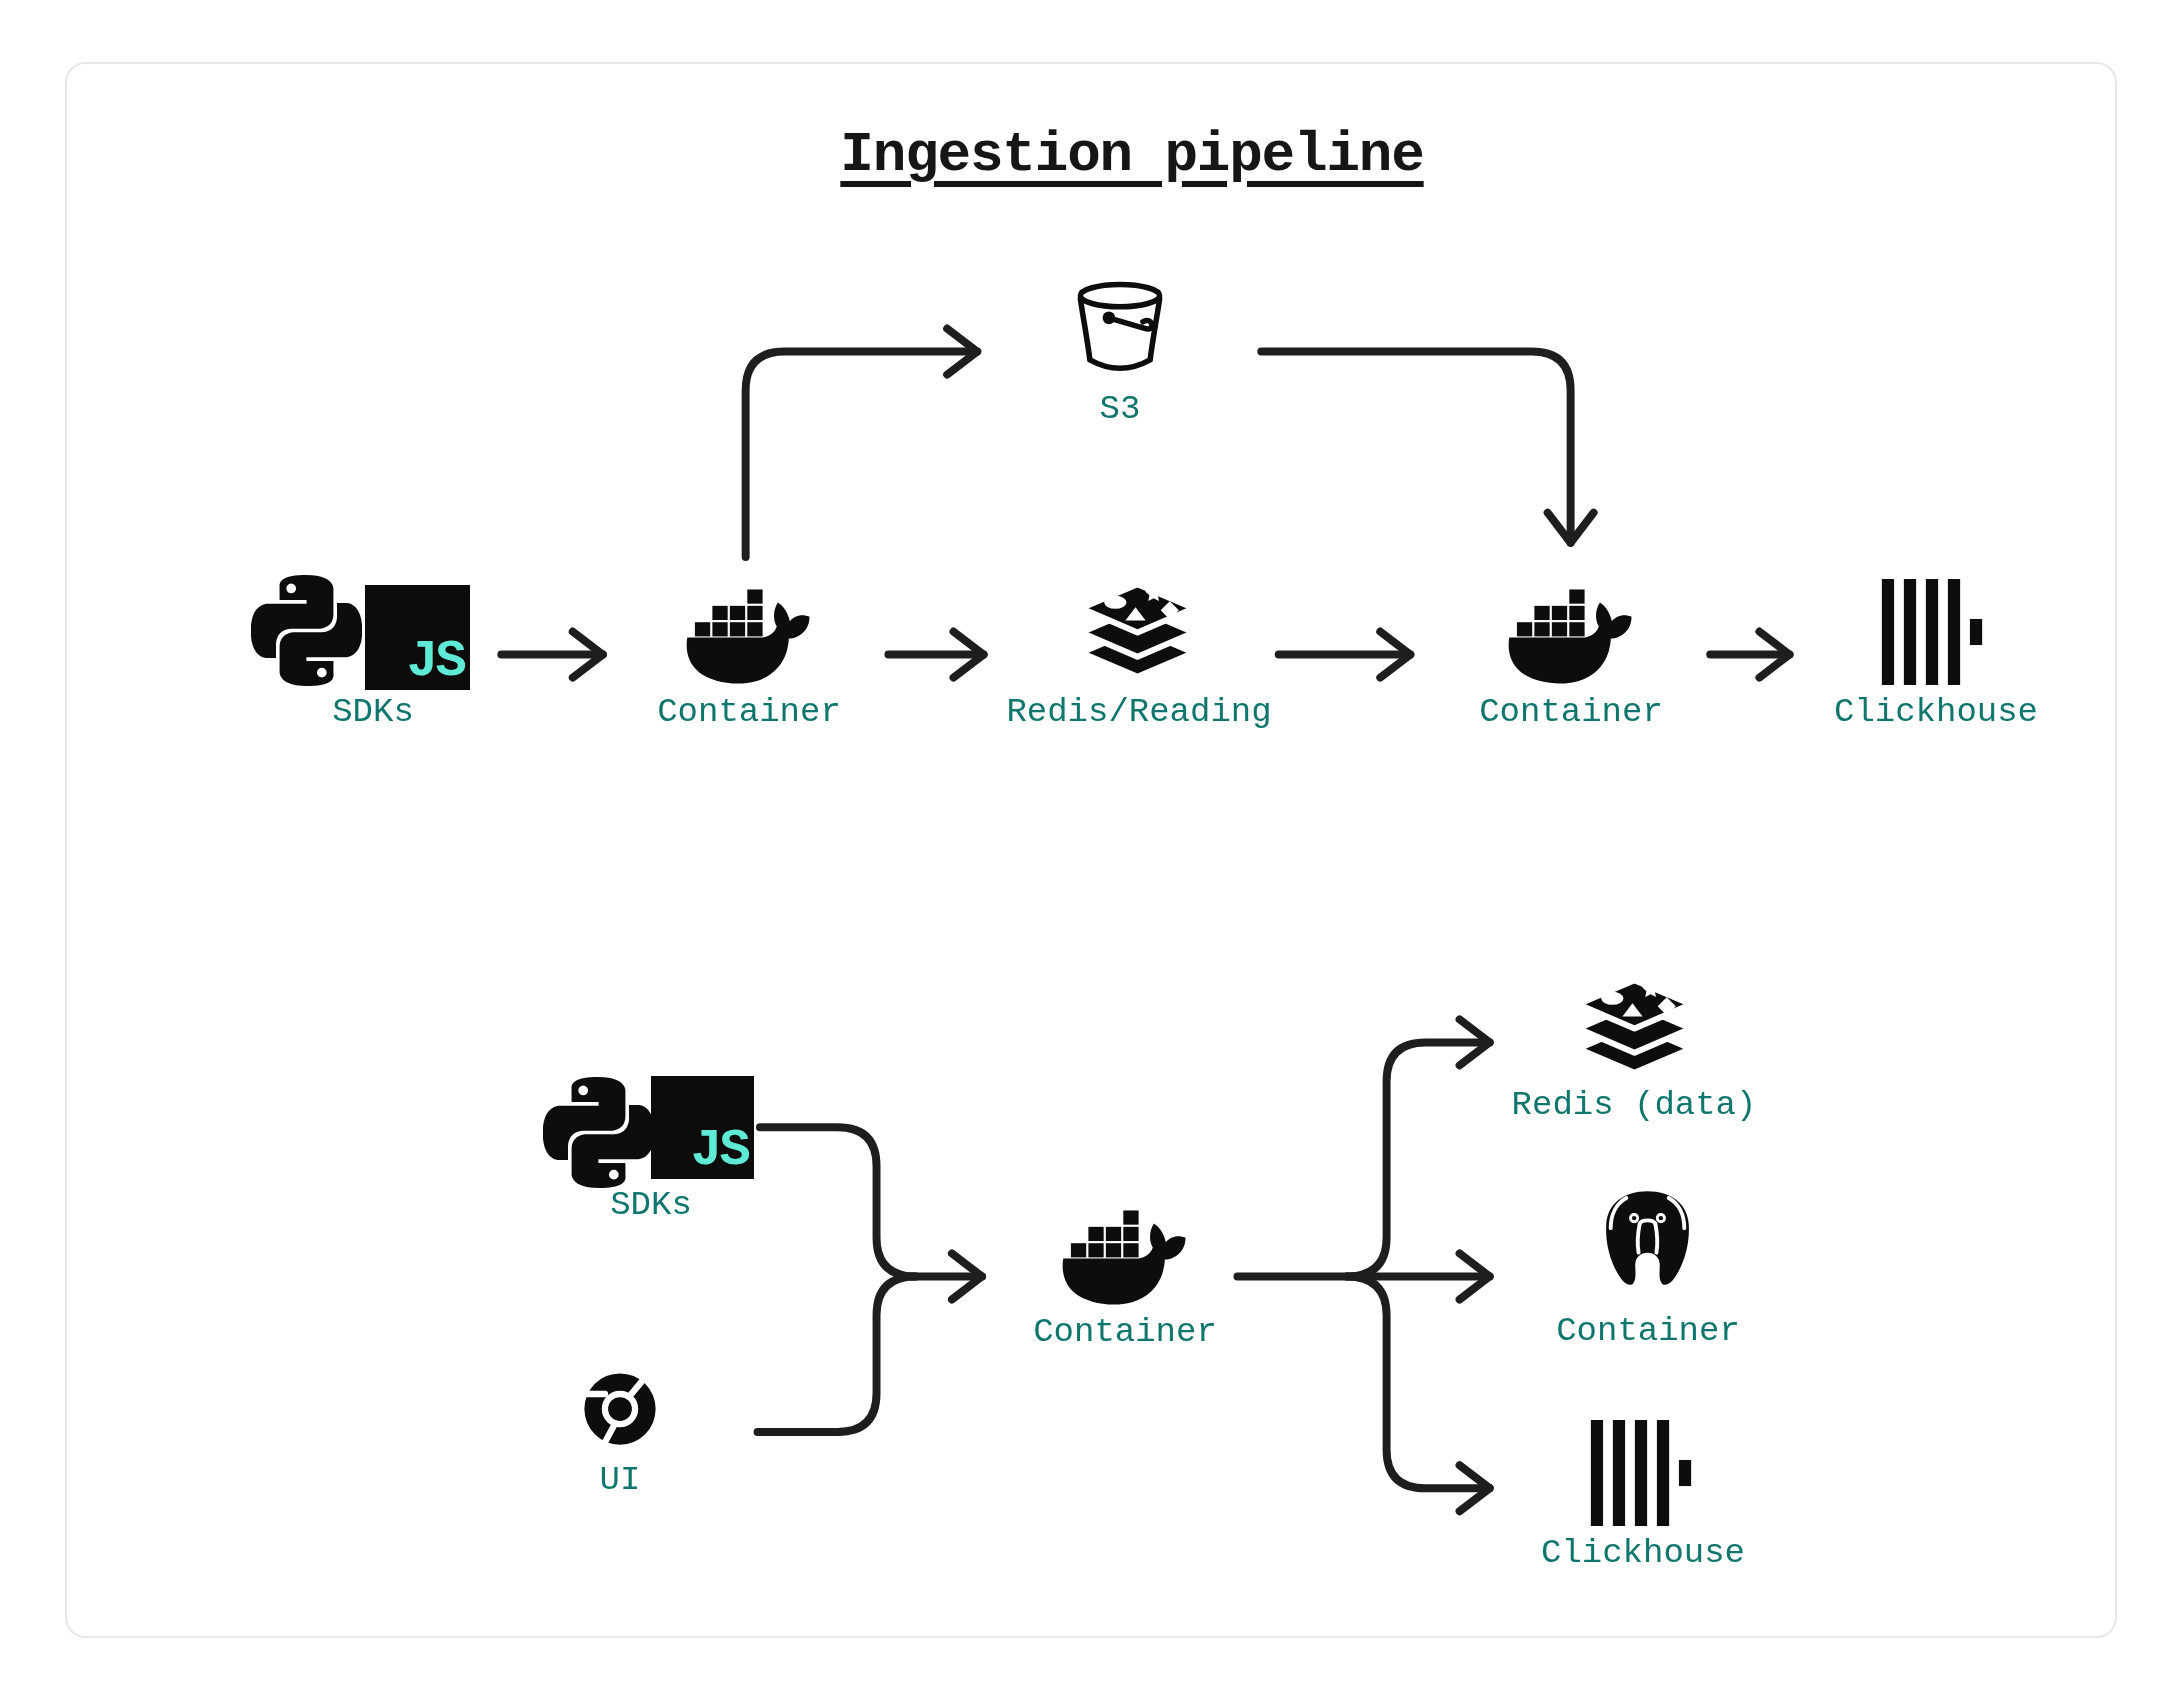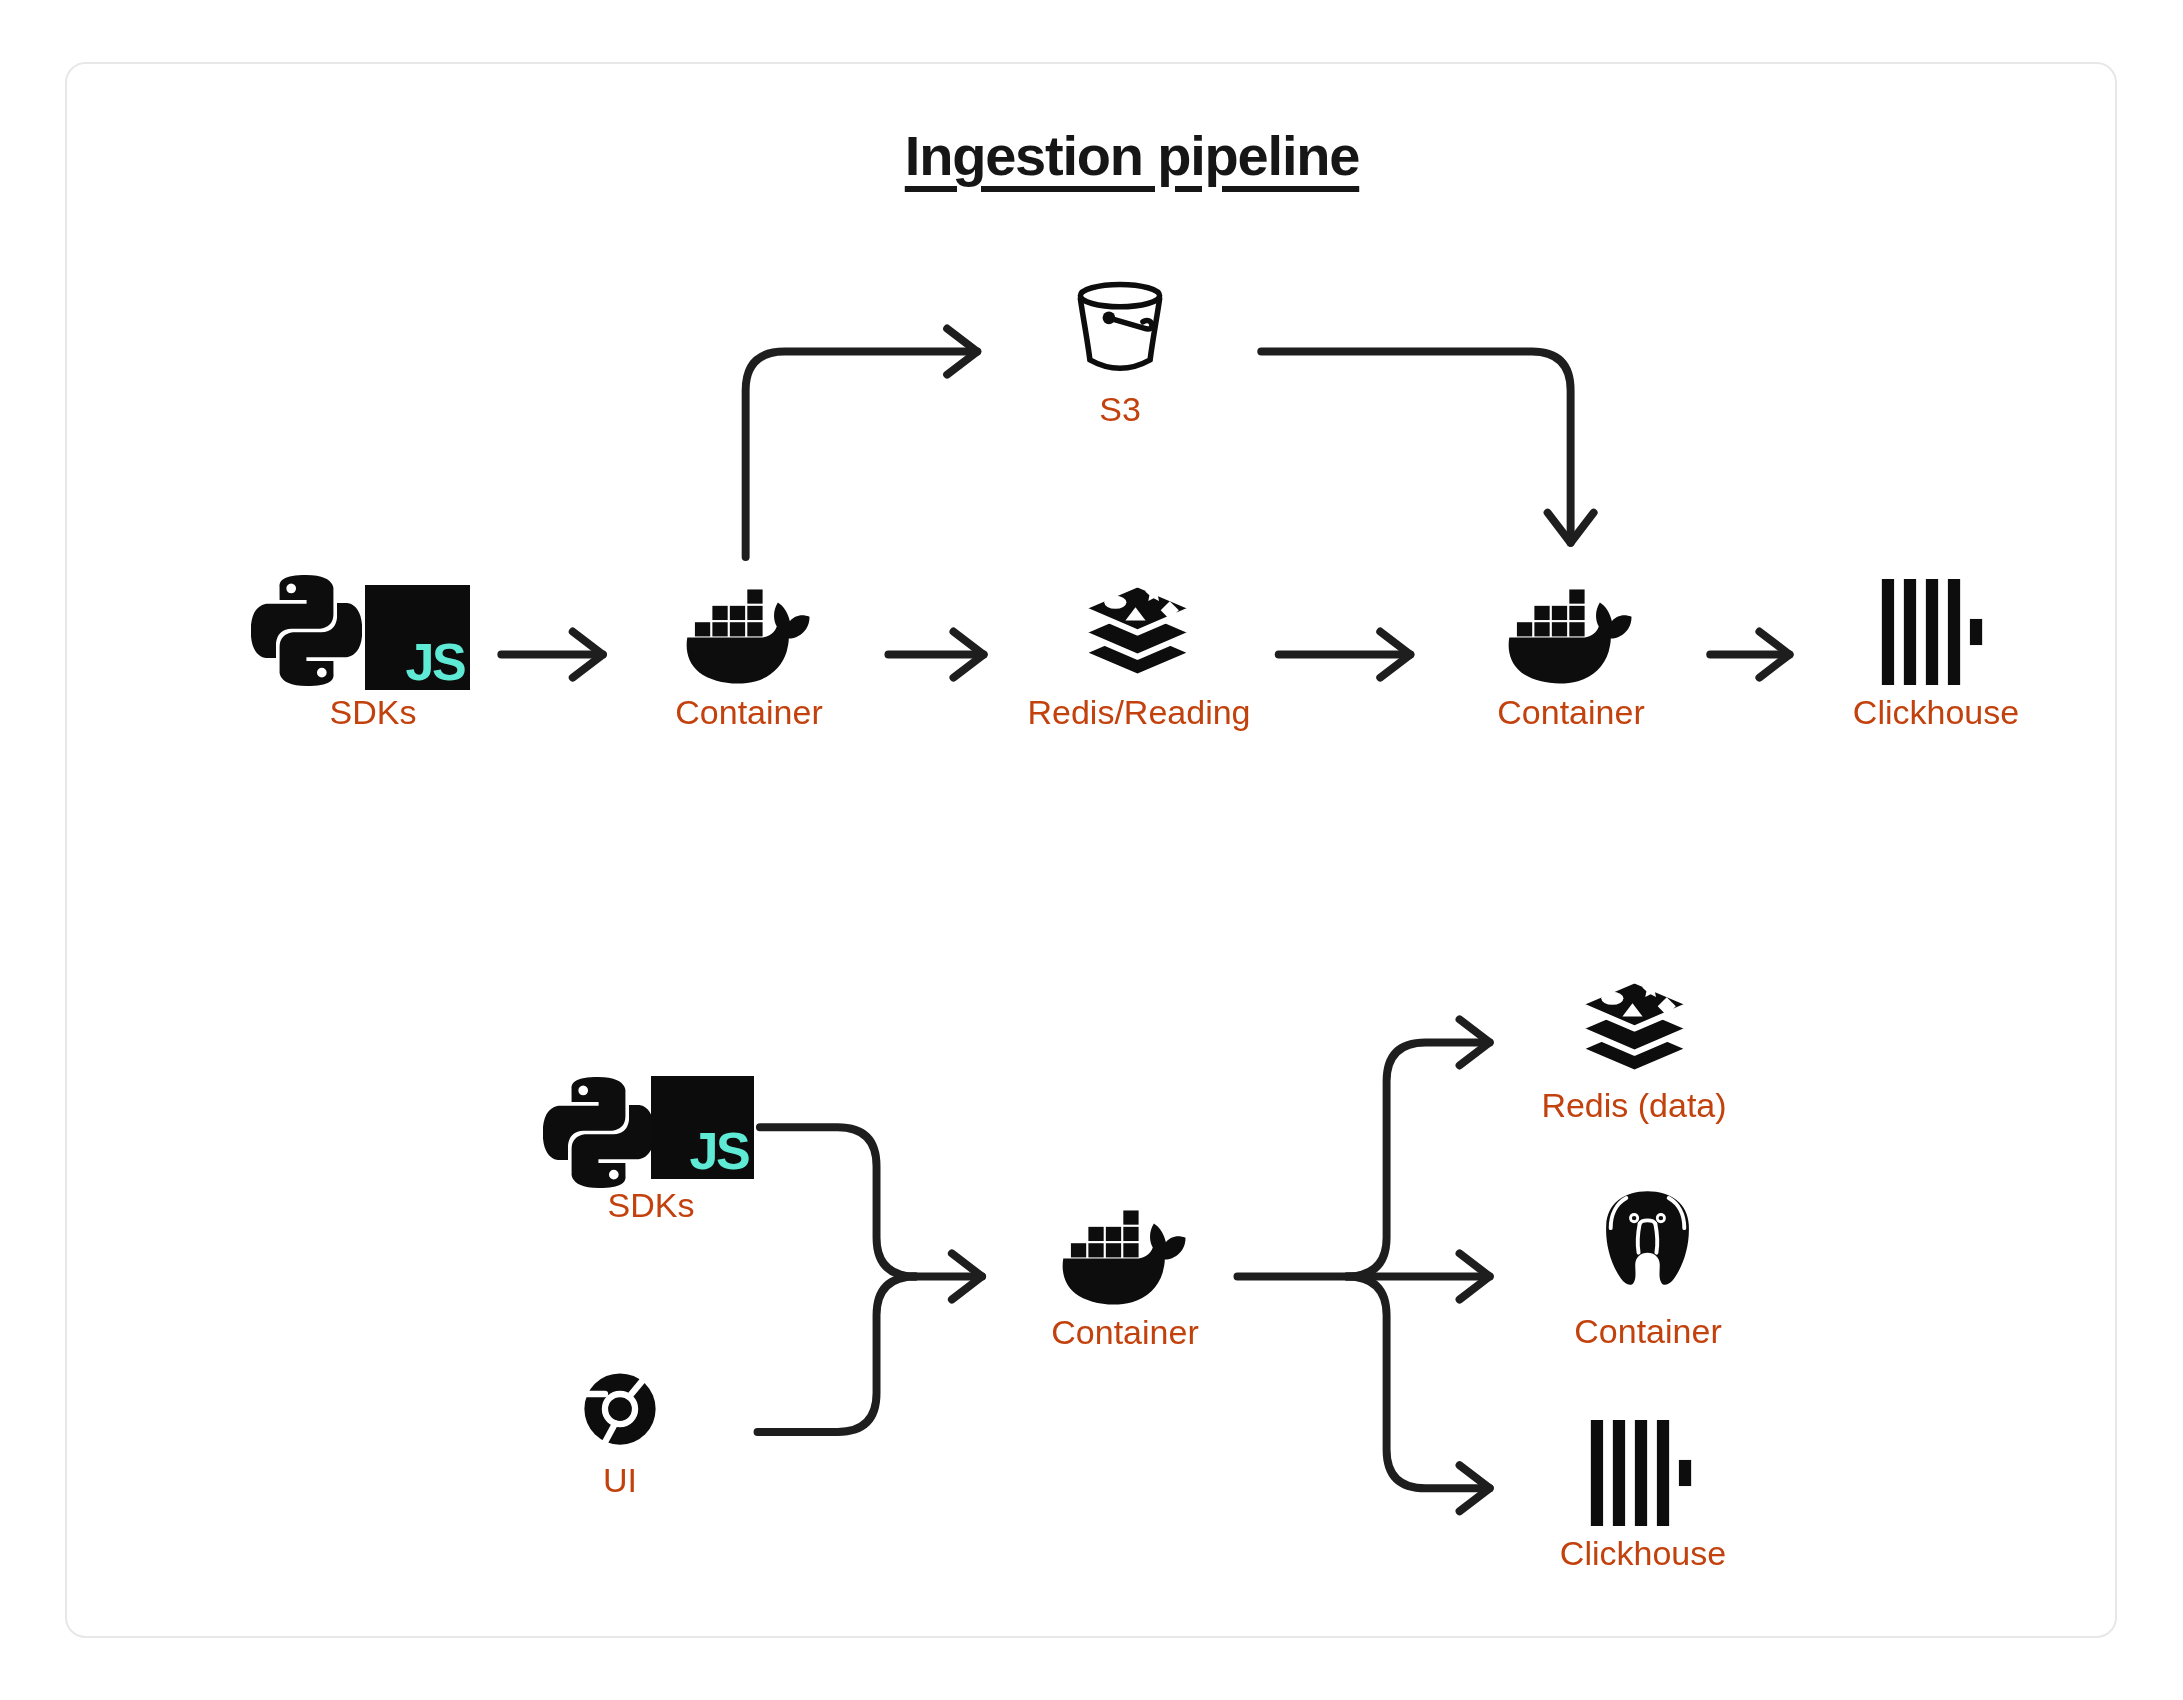--- a/index.html
+++ b/index.html
@@ -1,24 +1,24 @@
 <!DOCTYPE html>
 <html style="font-size:12.7px"><head>
 <meta charset="utf-8">
 <style>
   html,body{margin:0;padding:0;background:#ffffff;}
   .stage{position:relative;width:2183px;height:1659px;background:#ffffff;
-         font-family:Liberation Sans, sans-serif;overflow:hidden;}
+         font-family:Liberation Mono, monospace;overflow:hidden;}
   .card{position:absolute;left:65px;top:62px;width:2052px;height:1576px;
         background:#ffffff;border:2.4px solid #e7e7e7;border-radius:20.6px;box-sizing:border-box;}
   .title{position:absolute;transform:translateX(-50%);margin:0;white-space:nowrap;
          font-size:56px;font-weight:bold;letter-spacing:-1.2px;color:#161616;
          text-decoration:underline;text-decoration-thickness:6.3px;text-underline-offset:11px;}
   .lbl{position:absolute;transform:translateX(-50%);white-space:nowrap;
-       font-size:34px;color:#c2410c;line-height:1;text-align:right;}
+       font-size:34px;color:#0f766e;line-height:1;text-align:right;}
   .icon{position:absolute;color:#0d0d0d;}
   .icon svg{width:100%;height:100%;display:block;}
   .jsbox{position:absolute;background:#0c0c0c;color:#5eead4;
          display:flex;align-items:flex-end;justify-content:flex-end;box-sizing:border-box;}
   .jsbox span{font-size:52px;font-weight:bold;letter-spacing:-2.4px;line-height:0.9;
               padding:0 5.6px 4px 0;}
   .wires{position:absolute;left:0;top:0;pointer-events:none;}
   .wires path{stroke:#1e1e1e;stroke-width:10;fill:none;stroke-linecap:round;stroke-linejoin:round;}
   .defs{position:absolute;width:0;height:0;overflow:hidden;}
 </style>

